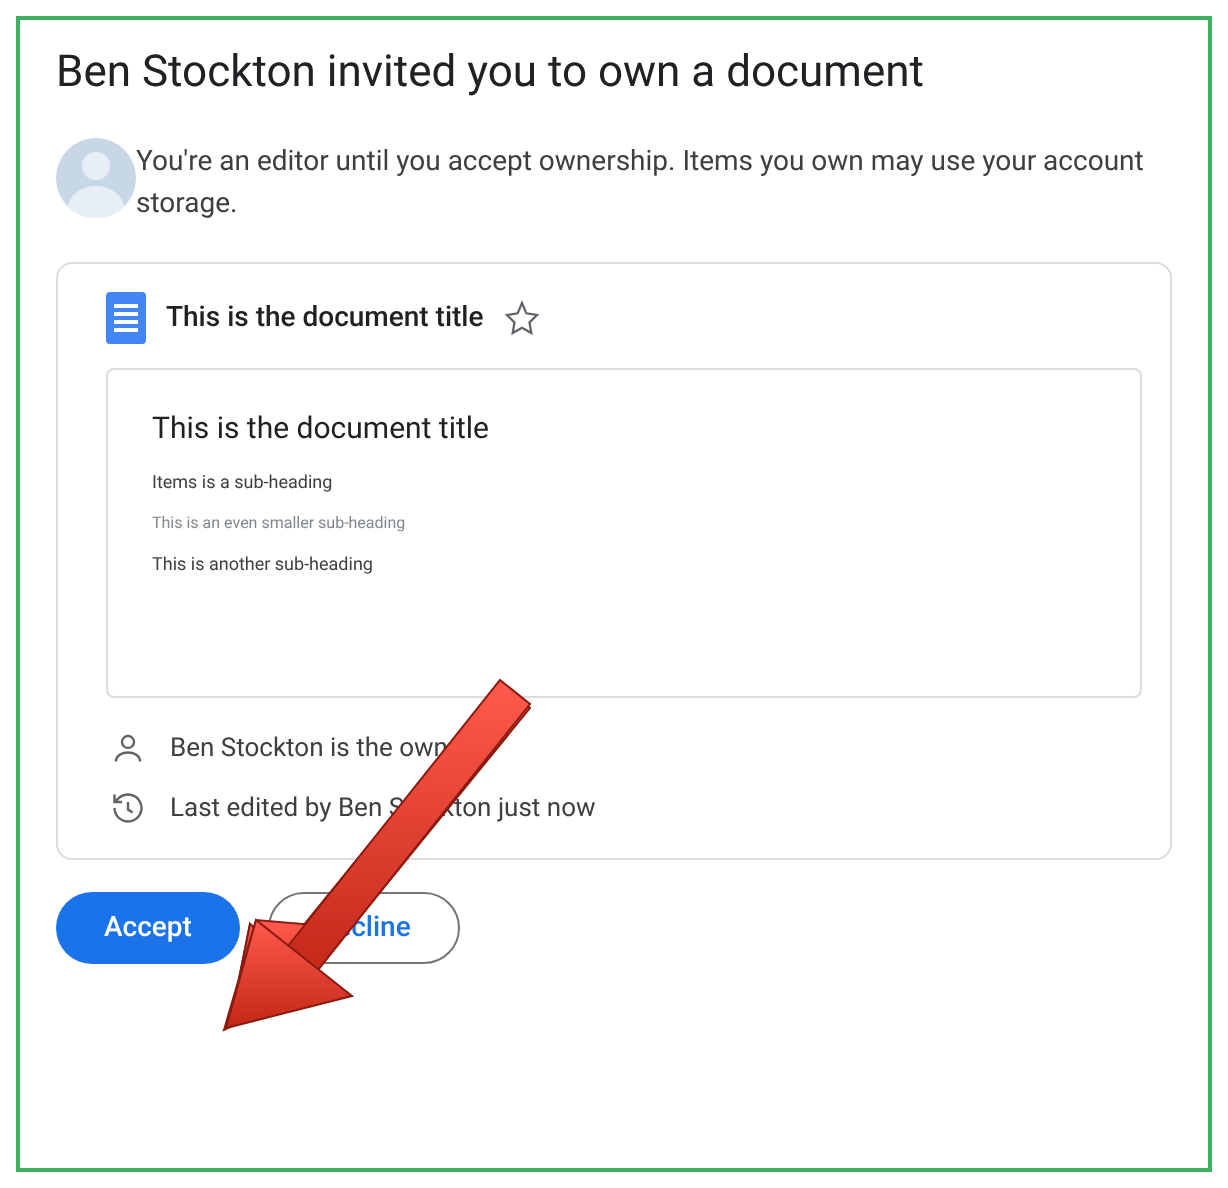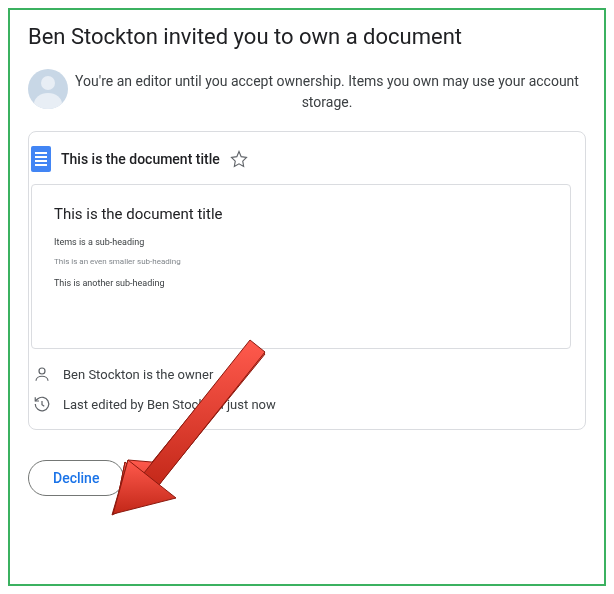--- a/index.html
+++ b/index.html
@@ -21,21 +21,20 @@
       font-size: 22px;
       font-weight: 400;
       color: #202124;
       margin-bottom: 20px;
     }
     .info-row {
       display: flex;
       align-items: flex-start;
       gap: 0;
       margin-bottom: 18px;
-      text-align: center;
     }
     .avatar {
       width: 40px;
       height: 40px;
       border-radius: 50%;
       background: #c8d7e6;
       flex-shrink: 0;
       position: relative;
       overflow: hidden;
     }
@@ -63,22 +62,22 @@
     }
     .info-text {
       font-size: 14px;
       color: #3c4043;
       line-height: 1.5;
       padding-top: 2px;
     }
     .doc-card {
       border: 1px solid #dadce0;
       border-radius: 8px;
-      padding: 14px 14px 10px 2px;
-      margin-bottom: 30px;
+      padding: 14px 14px 10px 24px;
+      margin-bottom: 16px;
     }
     .doc-header {
       display: flex;
       align-items: center;
       gap: 10px;
       margin-bottom: 12px;
     }
     .doc-icon {
       width: 20px;
       height: 26px;
@@ -231,20 +230,21 @@
       <svg class="meta-icon" viewBox="0 0 24 24">
         <path d="M3 12a9 9 0 1 0 3-6.7L3 8"></path>
         <path d="M3 3v5h5"></path>
         <path d="M12 8v5l3 2"></path>
       </svg>
       <span>Last edited by Ben Stockton just now</span>
     </div>
   </div>
 
   <div class="buttons">
+    <button class="btn btn-primary">Accept</button>
     <button class="btn btn-secondary">Decline</button>
   </div>
 
 
   <svg class="arrow-overlay" width="170" height="200" viewBox="0 0 170 200">
     <defs>
       <linearGradient id="arrGrad" x1="0" y1="0" x2="0" y2="1">
         <stop offset="0%" stop-color="#ff5a4d"></stop>
         <stop offset="100%" stop-color="#c22718"></stop>
       </linearGradient>

